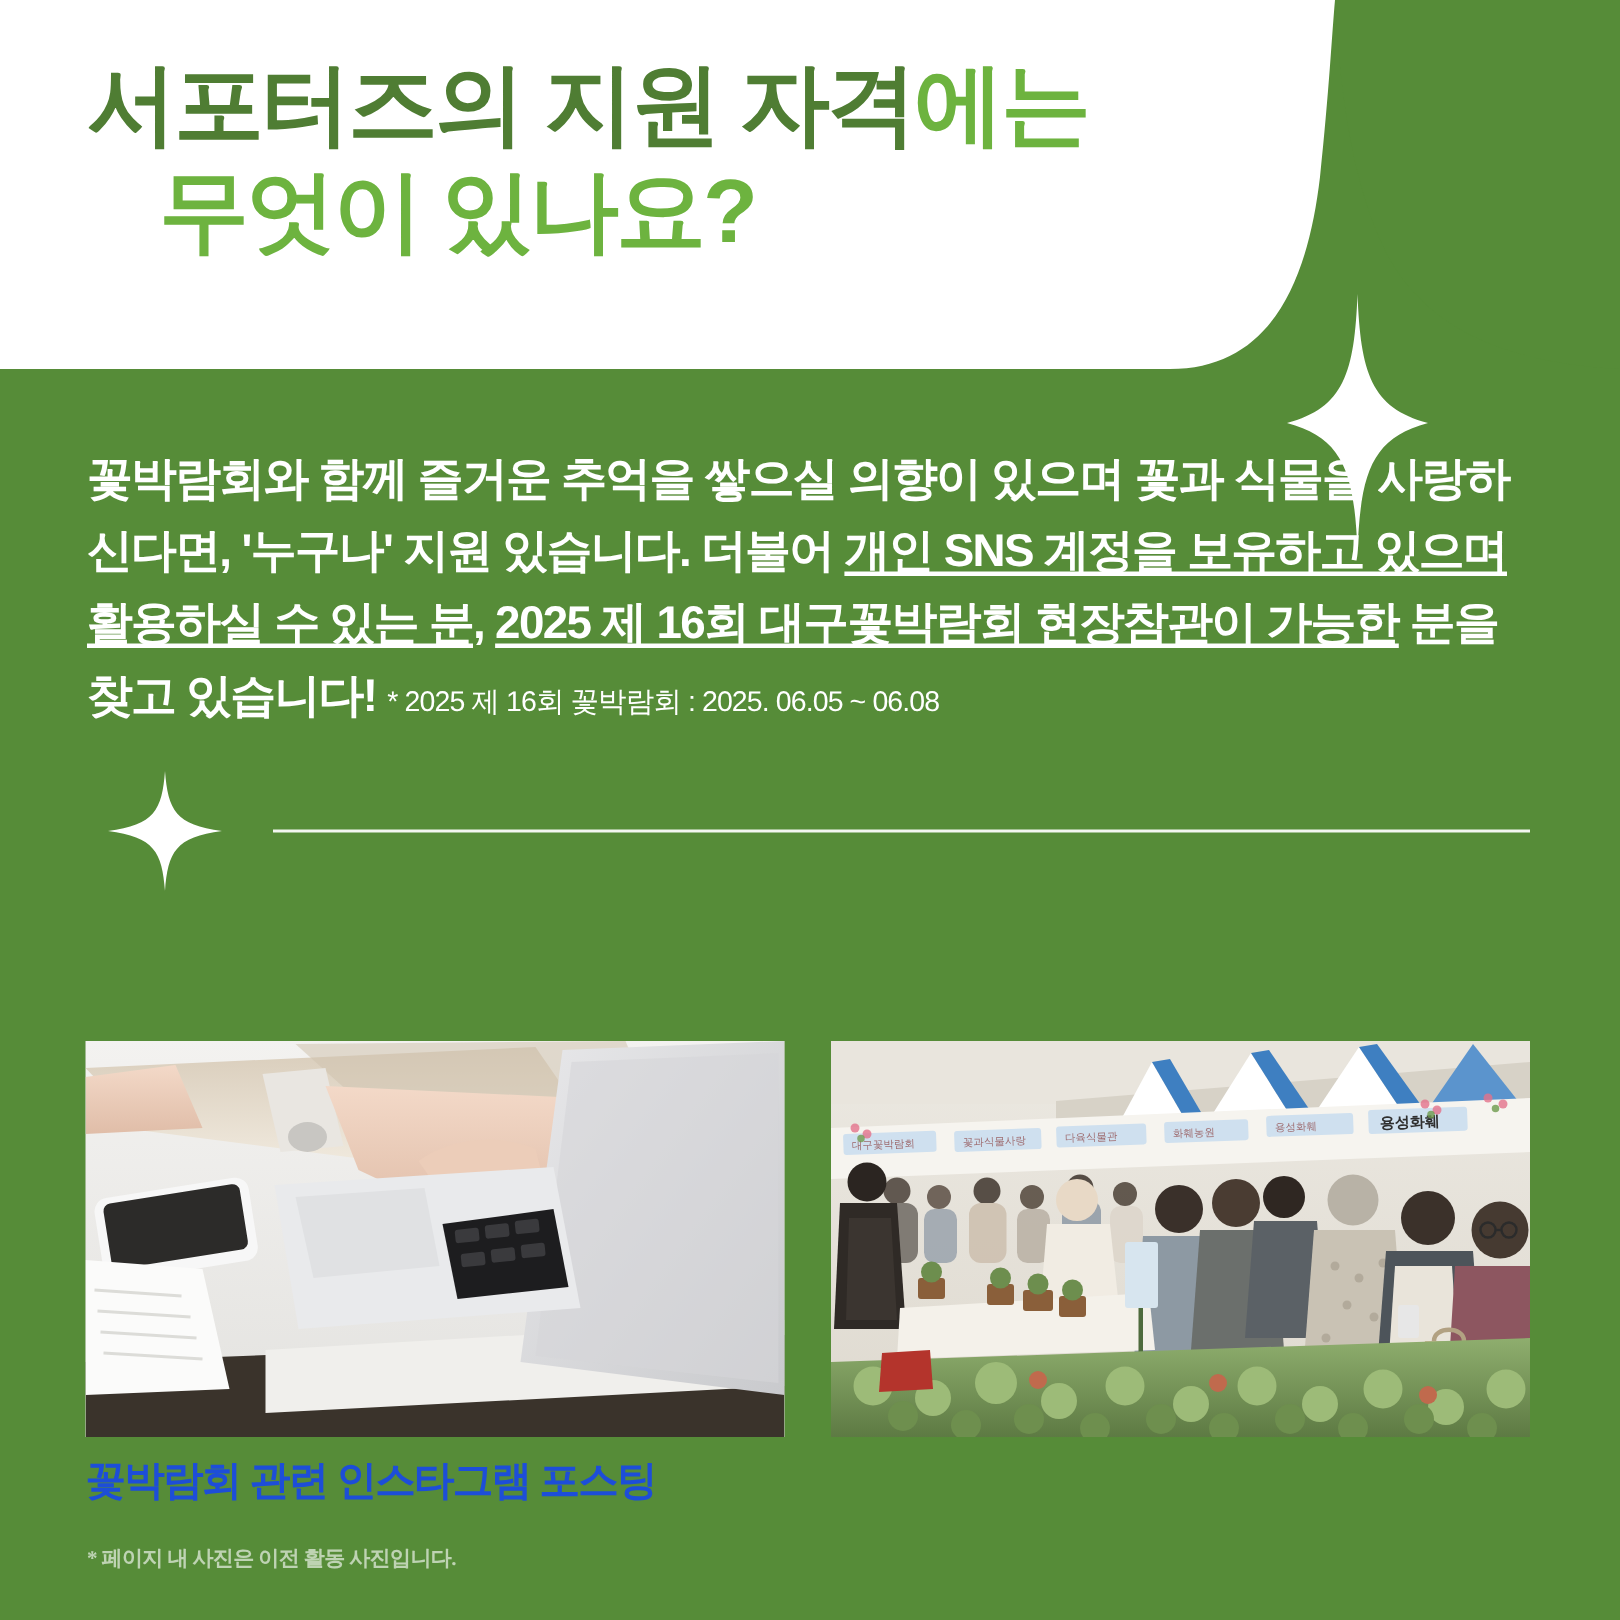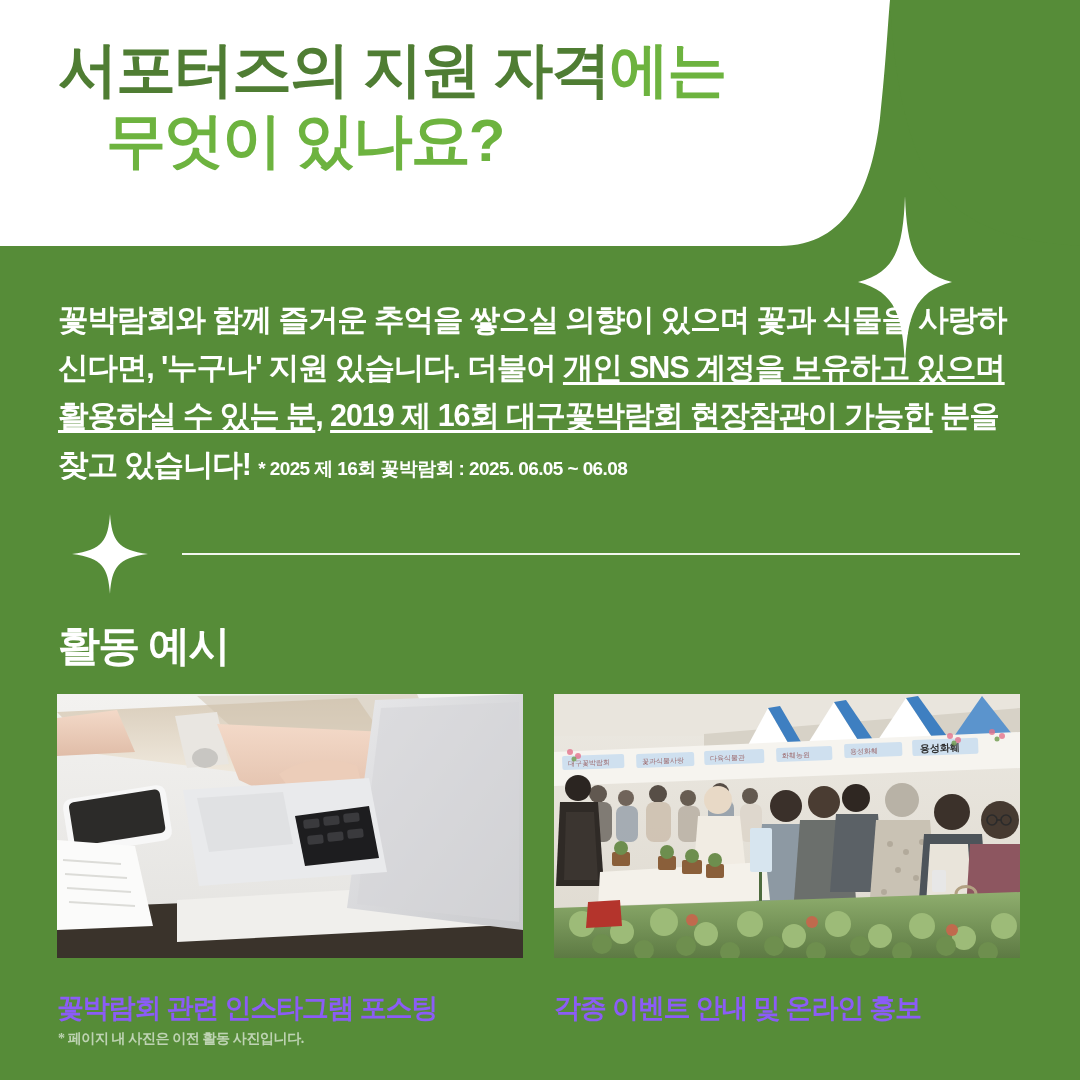--- a/index.html
+++ b/index.html
@@ -59,21 +59,21 @@
     letter-spacing:-1.1px;
     z-index:3;
   }
   #body-copy .u {
     text-decoration:underline;
     text-decoration-thickness:2.5px;
     text-underline-offset:4px;
   }
   #body-note {
     font-size:19px;
-    font-weight:700;
+    font-weight:400;
     letter-spacing:-0.6px;
   }
 
   
   #divider {
     position:absolute;
     left:58px; top:512px;
     width:962px; height:84px;
     z-index:3;
   }
@@ -109,22 +109,22 @@
 
   .photo {
     width:466px; height:264px;
     position:relative;
     overflow:hidden;
     background:#d8d8d4;
   }
   .photo svg { display:block; width:466px; height:264px; }
 
   .caption {
-    margin-top:32px;
-    color:#8b5cf6;
+    margin-top:11px;
+    color:#1d4ed8;
     font-size:27px;
     font-weight:700;
     letter-spacing:-1.2px;
     white-space:nowrap;
   }
 
   
   #bottom-note {
     position:absolute;
     left:58px; top:1030px;
@@ -170,32 +170,31 @@
   </svg>
 
   <div id="header">
     <h1 id="title">
       <span class="t-dark">서포터즈의 지원 자격</span><span class="t-light">에는</span>
       <span id="title-line2" class="t-light">무엇이 있나요?</span>
     </h1>
   </div>
 
   <p id="body-copy">
-    <span>꽃박람회와 함께 즐거운 추억을 쌓으실 의향이 있으며 꽃과 식물을 사랑하신다면, '누구나' 지원 있습니다. 더불어 </span><span class="u">개인 SNS 계정을 보유하고 있으며 활용하실 수 있는 분</span><span>, </span><span class="u">2019 제 16회 대구꽃박람회 현장참관이 가능한</span><span> 분을 찾고 있습니다!</span>
+    <span>꽃박람회와 함께 즐거운 추억을 쌓으실 의향이 있으며 꽃과 식물을 사랑하신다면, '누구나' 지원 있습니다. 더불어 </span><span class="u">개인 SNS 계정을 보유하고 있으며 활용하실 수 있는 분</span><span>, </span><span class="u">2025 제 16회 대구꽃박람회 현장참관이 가능한</span><span> 분을 찾고 있습니다!</span>
     <span id="body-note">* 2025 제 16회 꽃박람회 : 2025. 06.05 ~ 06.08</span>
   </p>
 
   <div id="divider">
     <svg width="120" height="84" viewBox="0 0 120 84">
       <path fill="#ffffff" d="M52,2 C50,28 45,38 14,42 C45,46 50,56 52,82 C54,56 59,46 90,42 C59,38 54,28 52,2 Z"></path>
     </svg>
     <div id="divider-rule"></div>
   </div>
 
-  <h2 id="section-heading">활동 예시</h2>
 
   <div id="examples">
 
     <figure class="example">
       <div class="photo">
         <svg viewBox="0 0 466 264" preserveAspectRatio="xMidYMid slice">
           <defs>
             <linearGradient id="deskG" x1="0" y1="0" x2="0" y2="1">
               <stop offset="0" stop-color="#f3f2f0"></stop>
               <stop offset="1" stop-color="#e3e2df"></stop>
@@ -427,19 +426,18 @@
           <g fill="#c06a4d">
             <circle cx="138" cy="226" r="6"></circle>
               <circle cx="258" cy="228" r="6"></circle>
             <circle cx="398" cy="236" r="6"></circle>
               <circle cx="60" cy="222" r="5"></circle>
           </g>
 
           <path d="M34,208 L66,206 L68,232 L32,234 Z" fill="#b4342c"></path>
         </svg>
       </div>
-      <figcaption class="caption">각종 이벤트 안내 및 온라인 홍보</figcaption>
     </figure>
   </div>
 
   <div id="bottom-note">* 페이지 내 사진은 이전 활동 사진입니다.</div>
 
 </div>
 
 </body></html>

